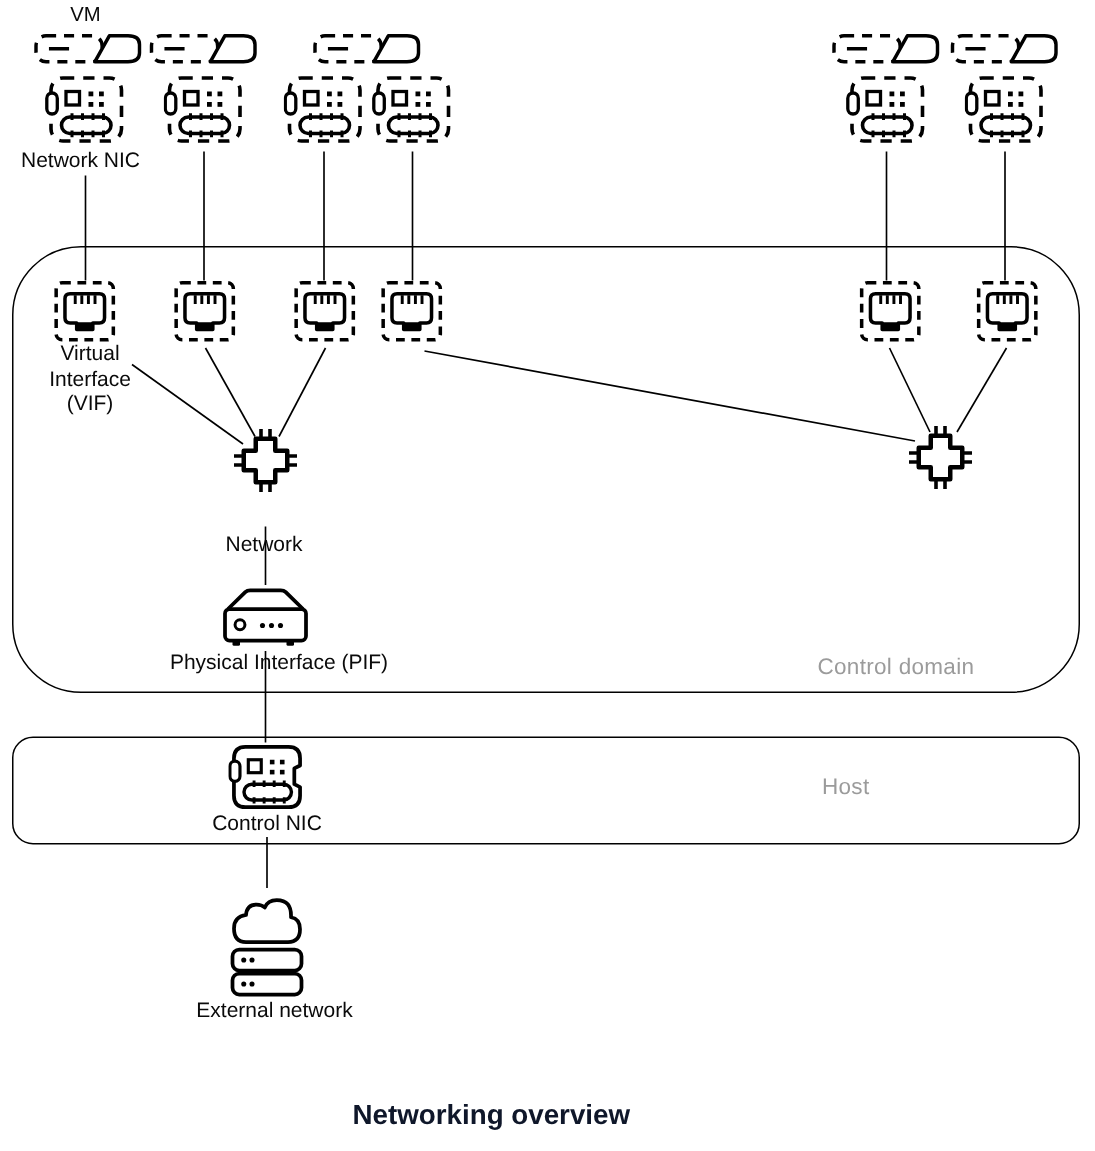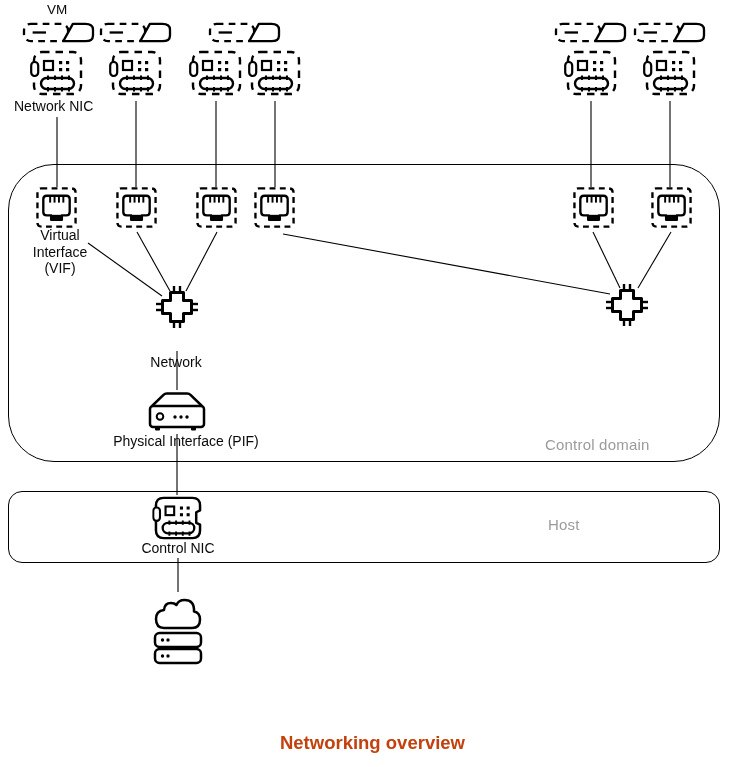--- a/index.html
+++ b/index.html
@@ -18,22 +18,22 @@
   .icon{position:absolute;}
   #vm-label{left:37px;top:2px;width:40px;text-align:center;font-size:13.5px;}
   #virtual-nic-label{left:14px;top:98px;}
   #vif-label{left:23px;top:227px;width:74px;line-height:1.18;}
   #network-label{left:136px;top:331px;width:80px;margin-top:23px;}
   #pif-label{left:96px;top:433px;width:180px;}
   #control-domain-label{left:545px;top:436px;}
   #physical-nic-label{left:118px;top:540px;width:120px;}
   #host-label{left:548px;top:516px;}
   #external-network-label{left:113px;top:665px;width:140px;}
-  #diagram-title{left:235px;top:732px;width:230px;text-align:right;
-    font-size:18.5px;font-weight:700;position:absolute;color:#c2410c;}
+  #diagram-title{left:235px;top:732px;width:230px;text-align:left;
+    font-size:18.5px;font-weight:700;position:absolute;color:#0f172a;}
 </style>
 </head>
 <body>
 
 <div id="canvas">
 
   <svg width="0" height="0" style="position:absolute" aria-hidden="true">
     <defs>
       <symbol id="sym-vm" viewBox="0 0 76 24">
         <rect x="2" y="3" width="46" height="18" rx="7" fill="none" stroke="#000" stroke-width="2.4" stroke-dasharray="7 5.5"></rect>
@@ -211,15 +211,16 @@
     </svg>
 
   <div id="vm-label" class="lbl">VM</div>
   <div id="virtual-nic-label" class="lbl">Network NIC</div>
   <div id="vif-label" class="lbl center">Virtual Interface (VIF)</div>
   <div id="network-label" class="lbl center">Network</div>
   <div id="pif-label" class="lbl center">Physical Interface (PIF)</div>
   <div id="control-domain-label" class="lbl muted">Control domain</div>
   <div id="physical-nic-label" class="lbl center">Control NIC</div>
   <div id="host-label" class="lbl muted">Host</div>
+  <div id="external-network-label" class="lbl center">External network</div>
   <div id="diagram-title">Networking overview</div>
 
 </div>
 
 </body></html>

